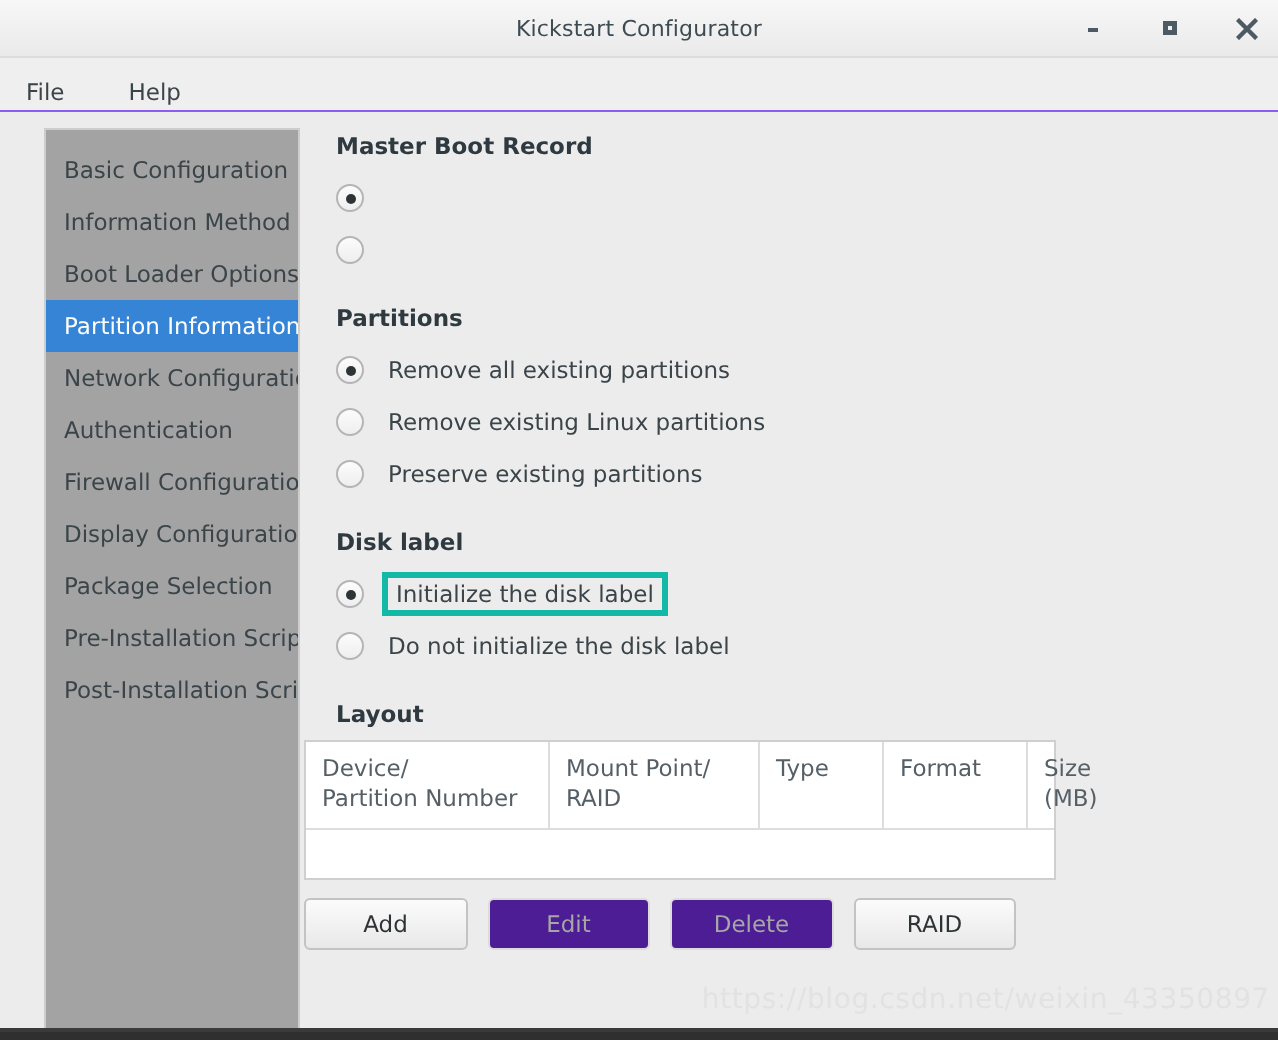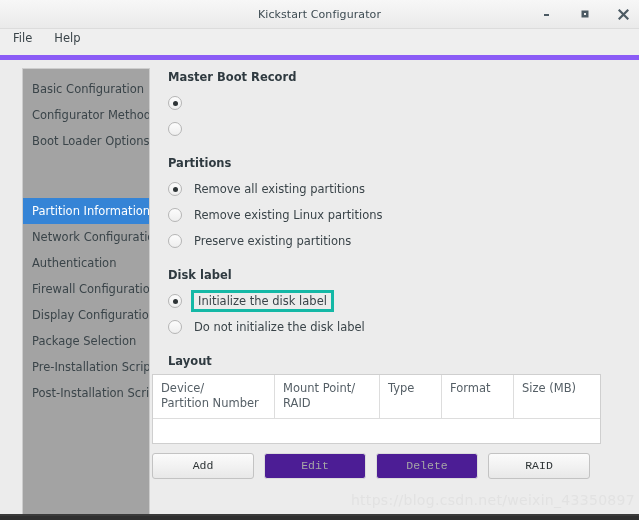--- a/index.html
+++ b/index.html
@@ -60,24 +60,24 @@
     color: #4c5a63;
   }
   .win-btn svg { display: block; }
 
   
   .menubar {
     height: 26px;
     flex: 0 0 26px;
     background: #efefef;
     display: flex;
-    align-items: flex-start;
+    align-items: flex-end;
     padding-left: 10px;
-    gap: 16px;
-    border-bottom: 5px solid #8b5cf6;
+    gap: 26px;
+    border-bottom: 1px solid #8b5cf6;
   }
   .menu-item {
     font-size: 11.5px;
     color: #3a4449;
     padding: 2px 3px;
     cursor: default;
   }
 
   
   .body-area {
@@ -108,21 +108,20 @@
     padding-left: 9px;
     font-size: 11.5px;
     color: #3a4449;
     white-space: nowrap;
     cursor: default;
     box-sizing: border-box;
   }
   .side-item.selected {
     background: #3584d6;
     color: #ffffff;
-    margin-top: 44px;
   }
 
   
   .content {
     flex: 1 1 auto;
     position: relative;
     padding: 10px 0 0 0;
     box-sizing: border-box;
   }
 
@@ -173,21 +172,21 @@
   .radio-label.focused {
     border: 3px solid #14b8a6;
     padding: 1px 4px;
     margin-left: 9px;
     background: transparent;
   }
 
   
   .table-wrap {
     margin-top: 2px;
-    width: 449px;
+    width: 376px;
     border: 1px solid #cfcfcf;
     background: #ffffff;
     box-sizing: border-box;
   }
   table.layout-table {
     width: 100%;
     border-collapse: collapse;
     table-layout: fixed;
   }
   table.layout-table th {
@@ -208,22 +207,21 @@
     height: 22px;
     border: none;
     background: #ffffff;
   }
 
   
   .btn-row {
     display: flex;
     gap: 10px;
     margin-top: 9px;
-    width: 438px;
-    font-family: Liberation Mono, monospace;
+    width: 356px;
   }
   .btn {
     flex: 1 1 0;
     height: 26px;
     line-height: 24px;
     text-align: center;
     font-size: 11.5px;
     color: #2e3436;
     background: linear-gradient(to bottom, #fbfbfb 0%, #f2f2f2 50%, #e8e8e8 100%);
     border: 1px solid #c3c3c3;
@@ -296,21 +294,21 @@
   <div class="menubar">
     <div class="menu-item">File</div>
     <div class="menu-item">Help</div>
   </div>
 
   <div class="body-area">
 
     <div class="sidebar-wrap">
       <div class="sidebar" id="sidebar">
           <div class="side-item"><span>Basic Configuration</span></div>
-          <div class="side-item"><span>Configurator Method</span></div>
+          <div class="side-item"><span>Information Method</span></div>
           <div class="side-item"><span>Boot Loader Options</span></div>
           <div class="side-item selected"><span>Partition Information</span></div>
           <div class="side-item"><span>Network Configuration</span></div>
           <div class="side-item"><span>Authentication</span></div>
           <div class="side-item"><span>Firewall Configuration</span></div>
           <div class="side-item"><span>Display Configuration</span></div>
           <div class="side-item"><span>Package Selection</span></div>
           <div class="side-item"><span>Pre-Installation Script</span></div>
           <div class="side-item"><span>Post-Installation Script</span></div>
         </div>

